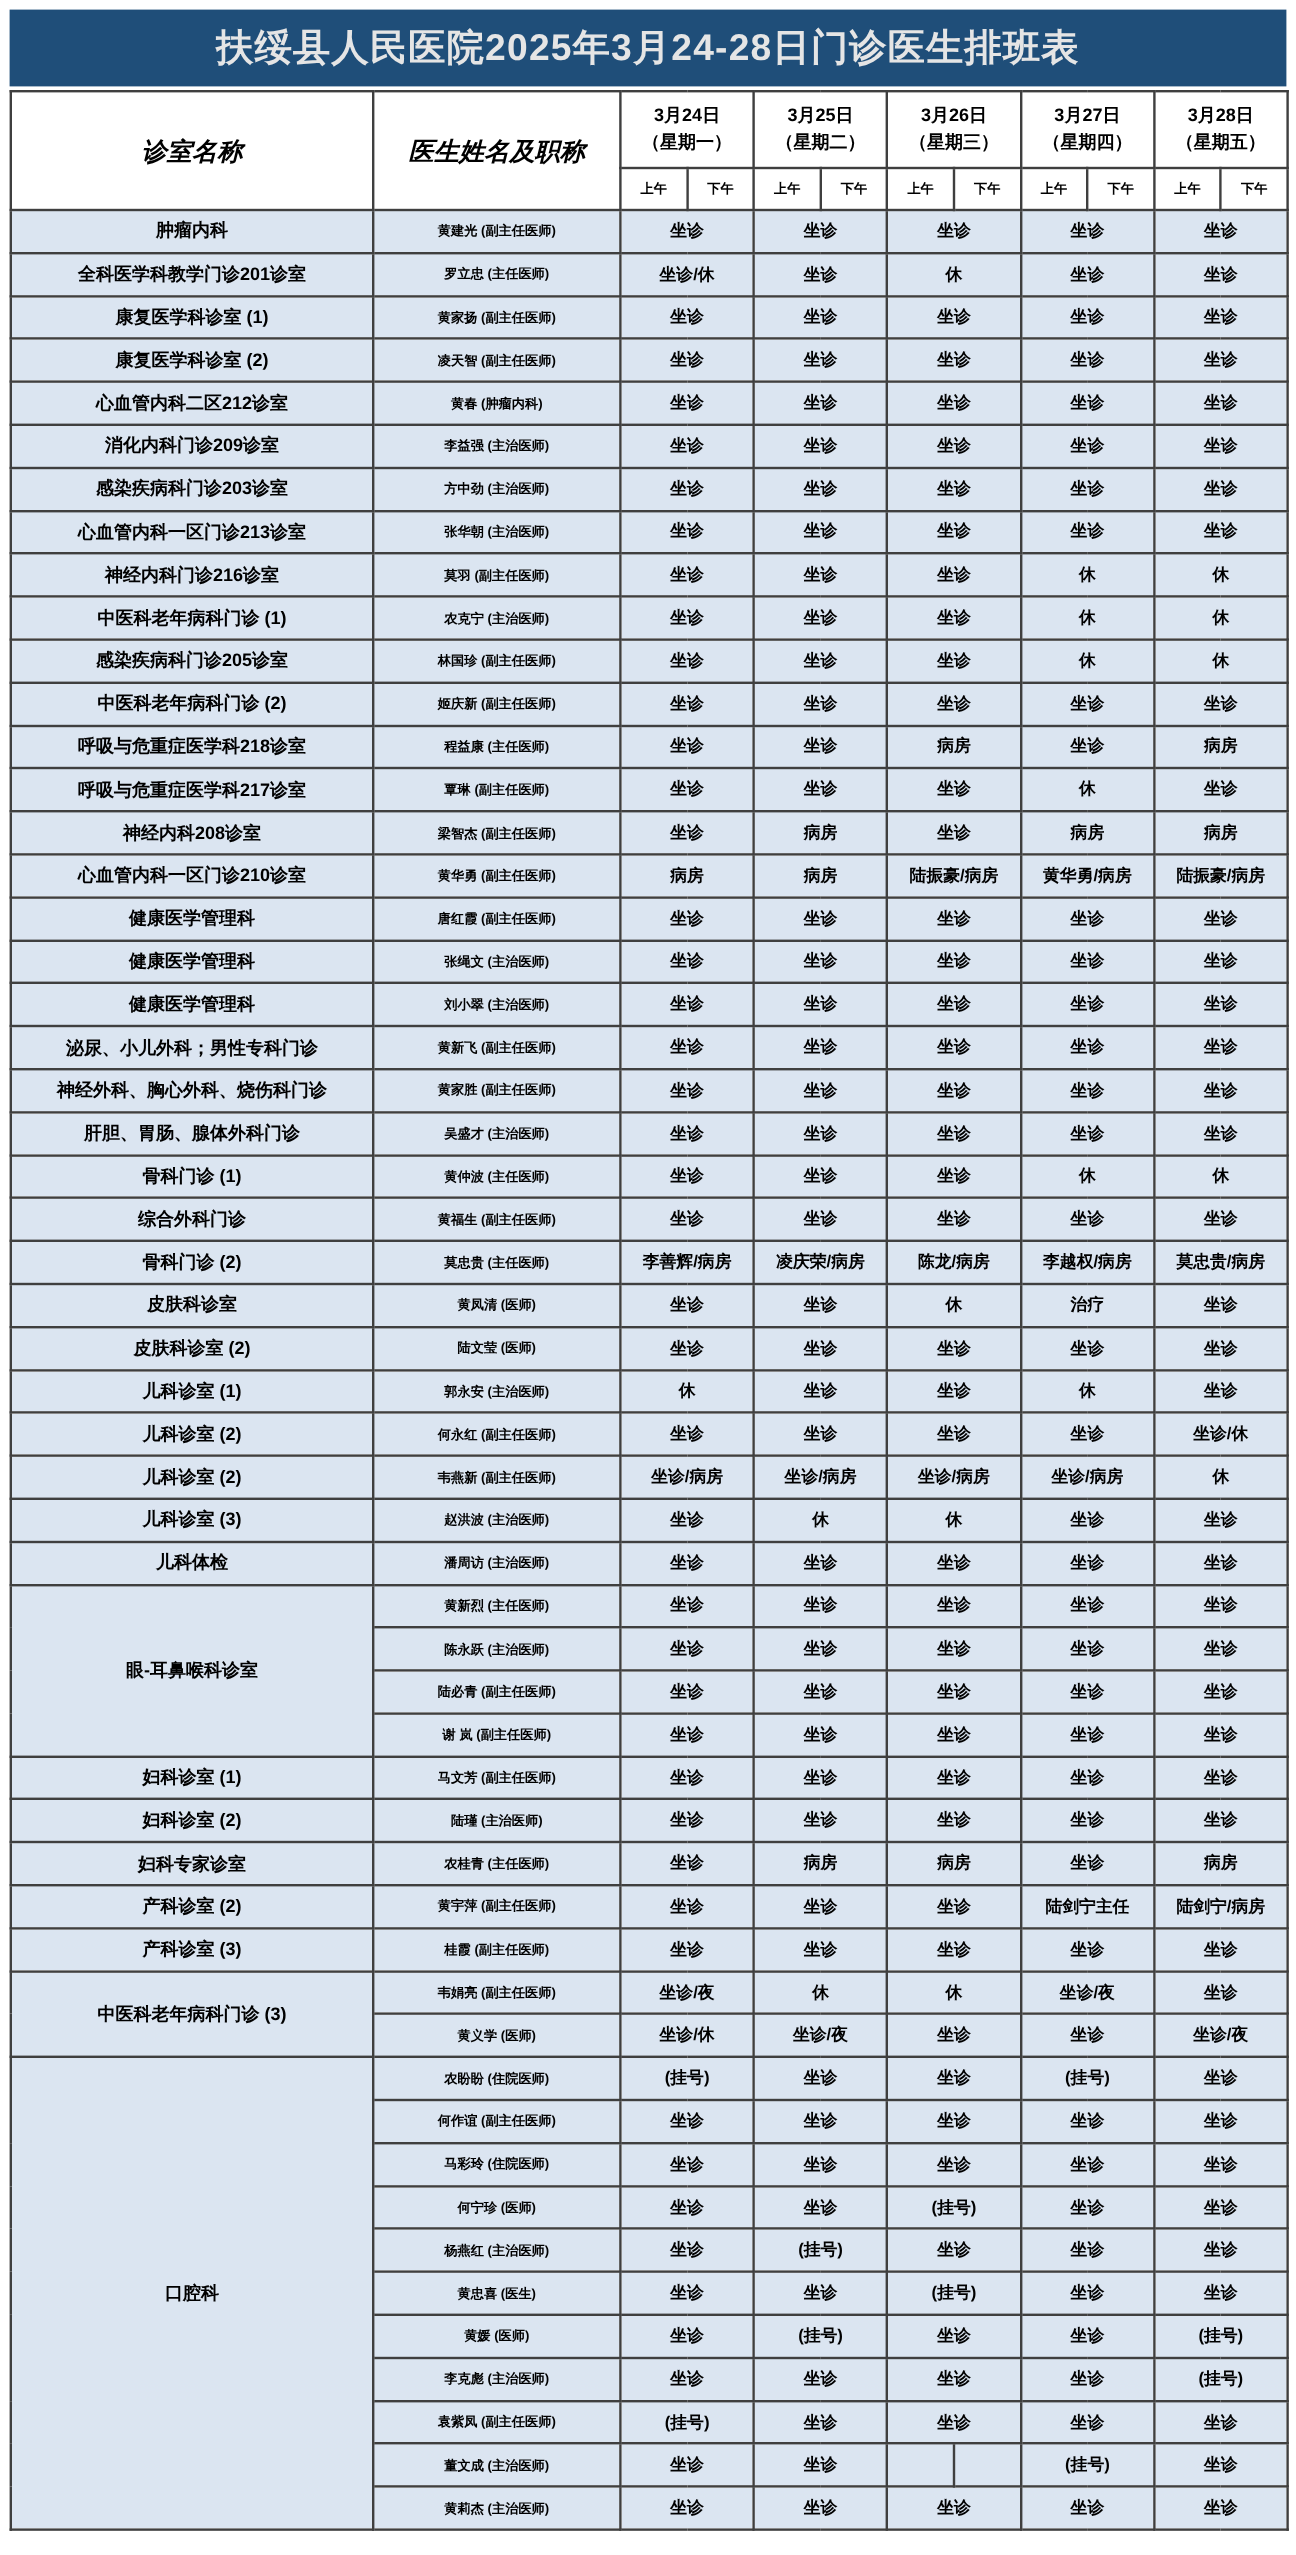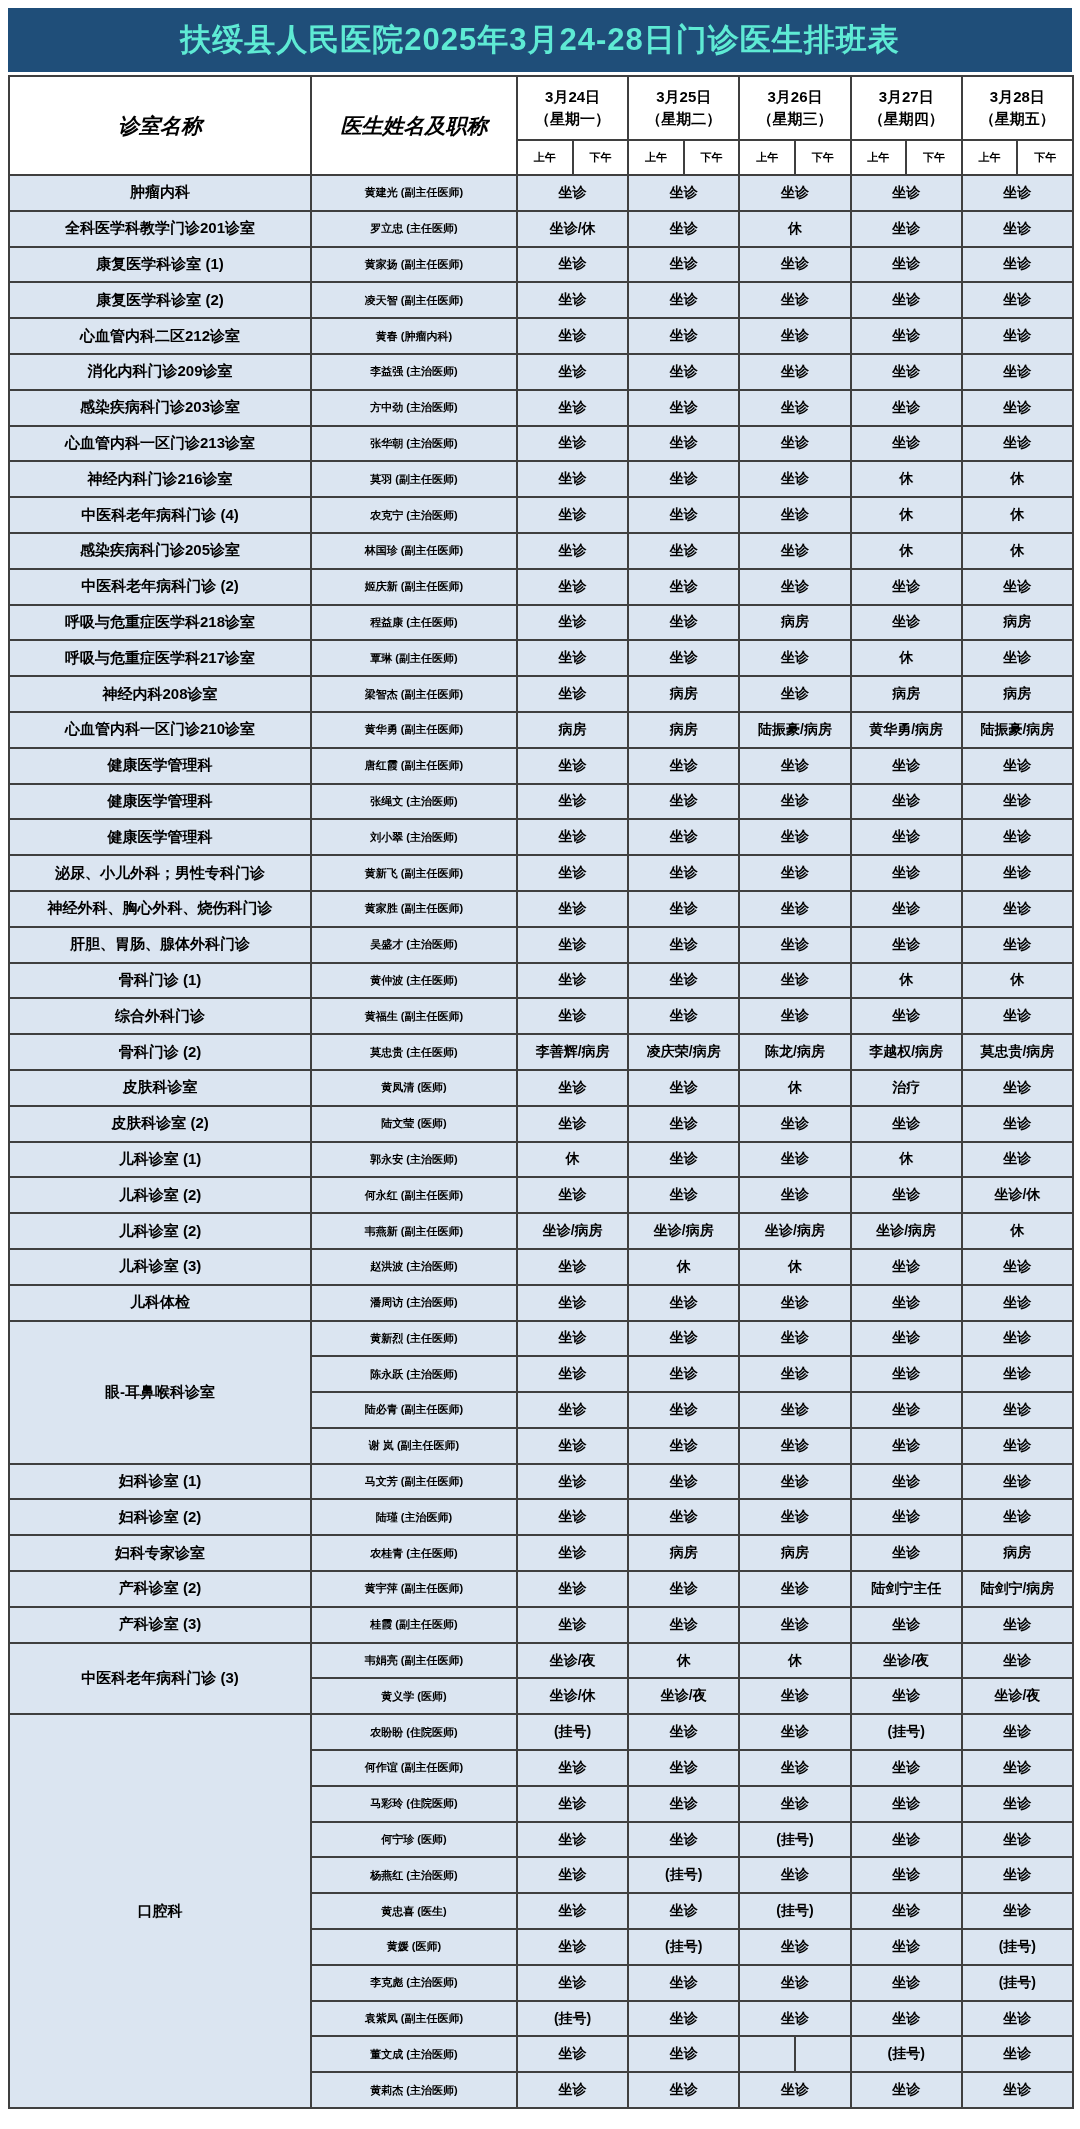--- a/index.html
+++ b/index.html
@@ -3,21 +3,21 @@
 <meta charset="utf-8">
 <style>
   html,body{margin:0;padding:0;}
   body{
     width:1080px;height:2129px;background:#ffffff;position:relative;
     font-family:"Liberation Sans","DejaVu Sans",sans-serif;
     -webkit-font-smoothing:antialiased;
   }
   .wrap{position:absolute;left:8px;top:8px;width:1064px;}
   .title-bar{
-    height:64px;background:var(--title-bg,#1f4e79);color:#5eead4;
+    height:64px;background:var(--title-bg,#1f4e79);color:#e5e5e5;
     display:flex;align-items:center;justify-content:center;
     font-size:31px;font-weight:bold;letter-spacing:1px;
   }
   table.sched{
     border-collapse:collapse;table-layout:fixed;width:1064px;margin-top:3px;
   }
   table.sched th, table.sched td{
     border:2px solid var(--border-c,#3f3f3f);
     padding:0;text-align:center;vertical-align:middle;
     font-weight:bold;color:#000;overflow:hidden;white-space:nowrap;
@@ -165,21 +165,21 @@
         <tr>
           <td class="room" rowspan="1">神经内科门诊216诊室</td>
           <td class="doctor">莫羽 (副主任医师)</td>
           <td colspan="2">坐诊</td>
           <td colspan="2">坐诊</td>
           <td colspan="2">坐诊</td>
           <td colspan="2" class="red">休</td>
           <td colspan="2" class="red">休</td>
         </tr>
         <tr>
-          <td class="room" rowspan="1">中医科老年病科门诊 (4)</td>
+          <td class="room" rowspan="1">中医科老年病科门诊 (1)</td>
           <td class="doctor">农克宁 (主治医师)</td>
           <td colspan="2">坐诊</td>
           <td colspan="2">坐诊</td>
           <td colspan="2">坐诊</td>
           <td colspan="2" class="red">休</td>
           <td colspan="2" class="red">休</td>
         </tr>
         <tr>
           <td class="room" rowspan="1">感染疾病科门诊205诊室</td>
           <td class="doctor">林国珍 (副主任医师)</td>

